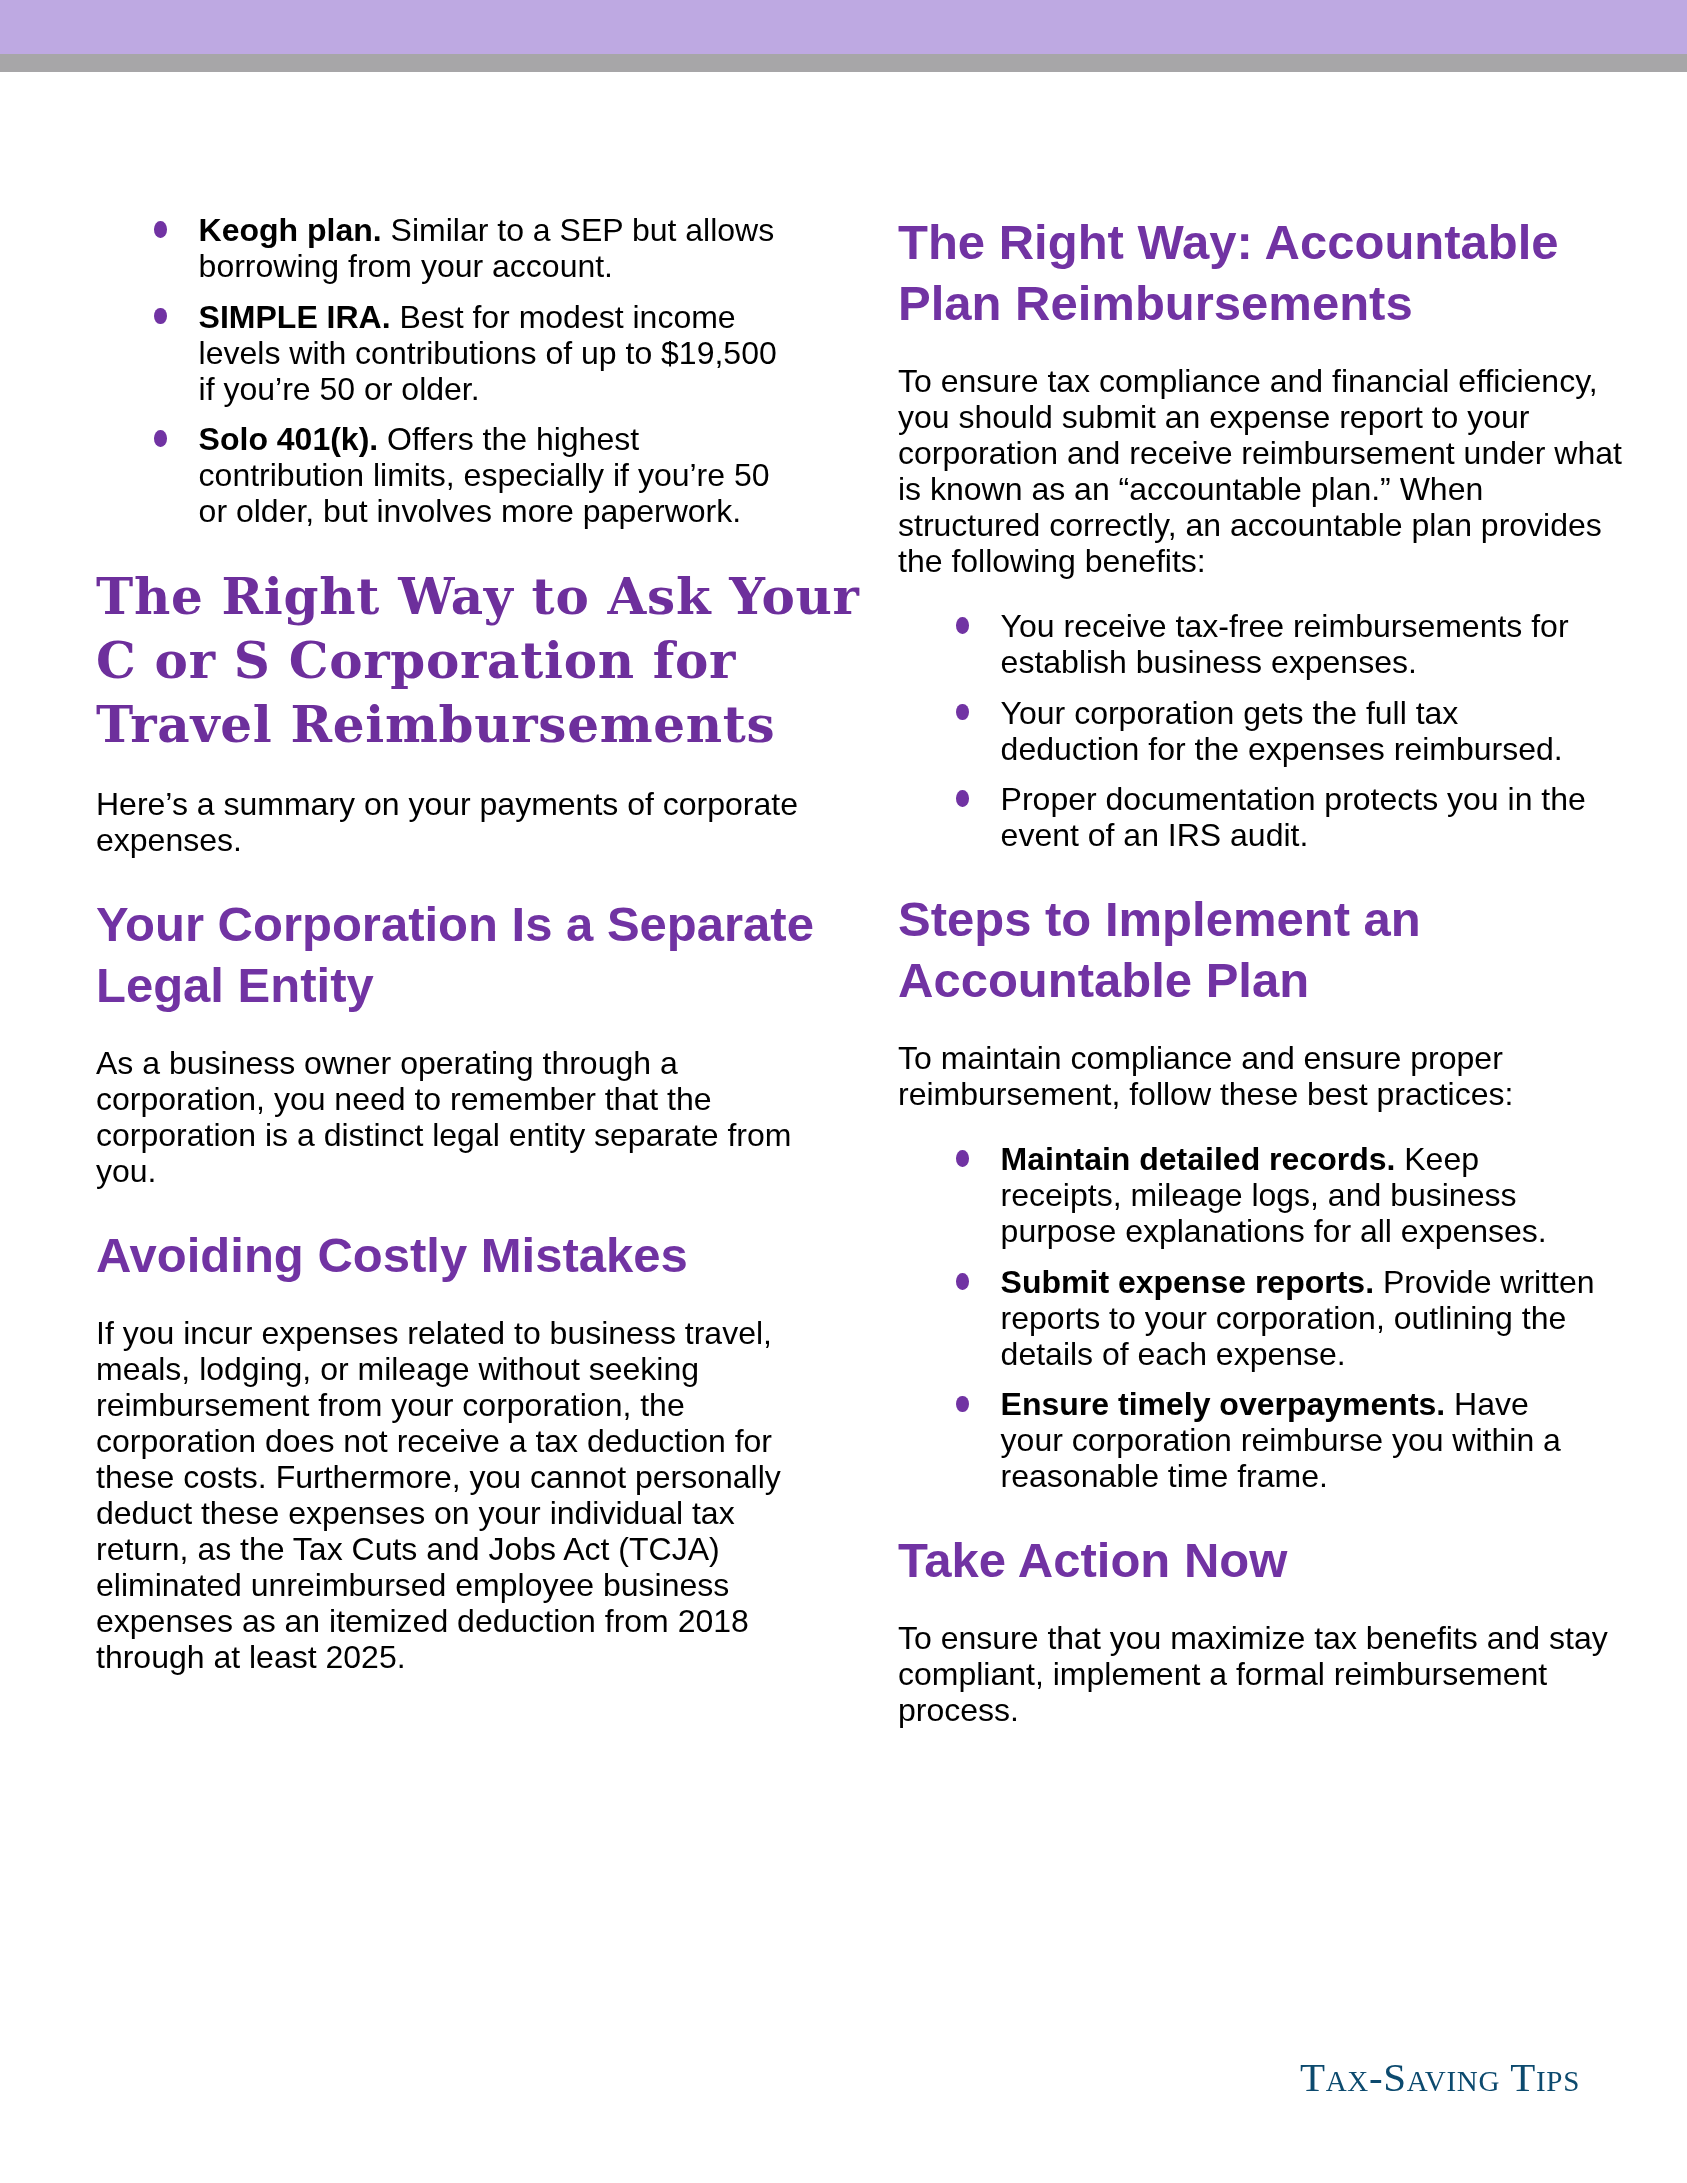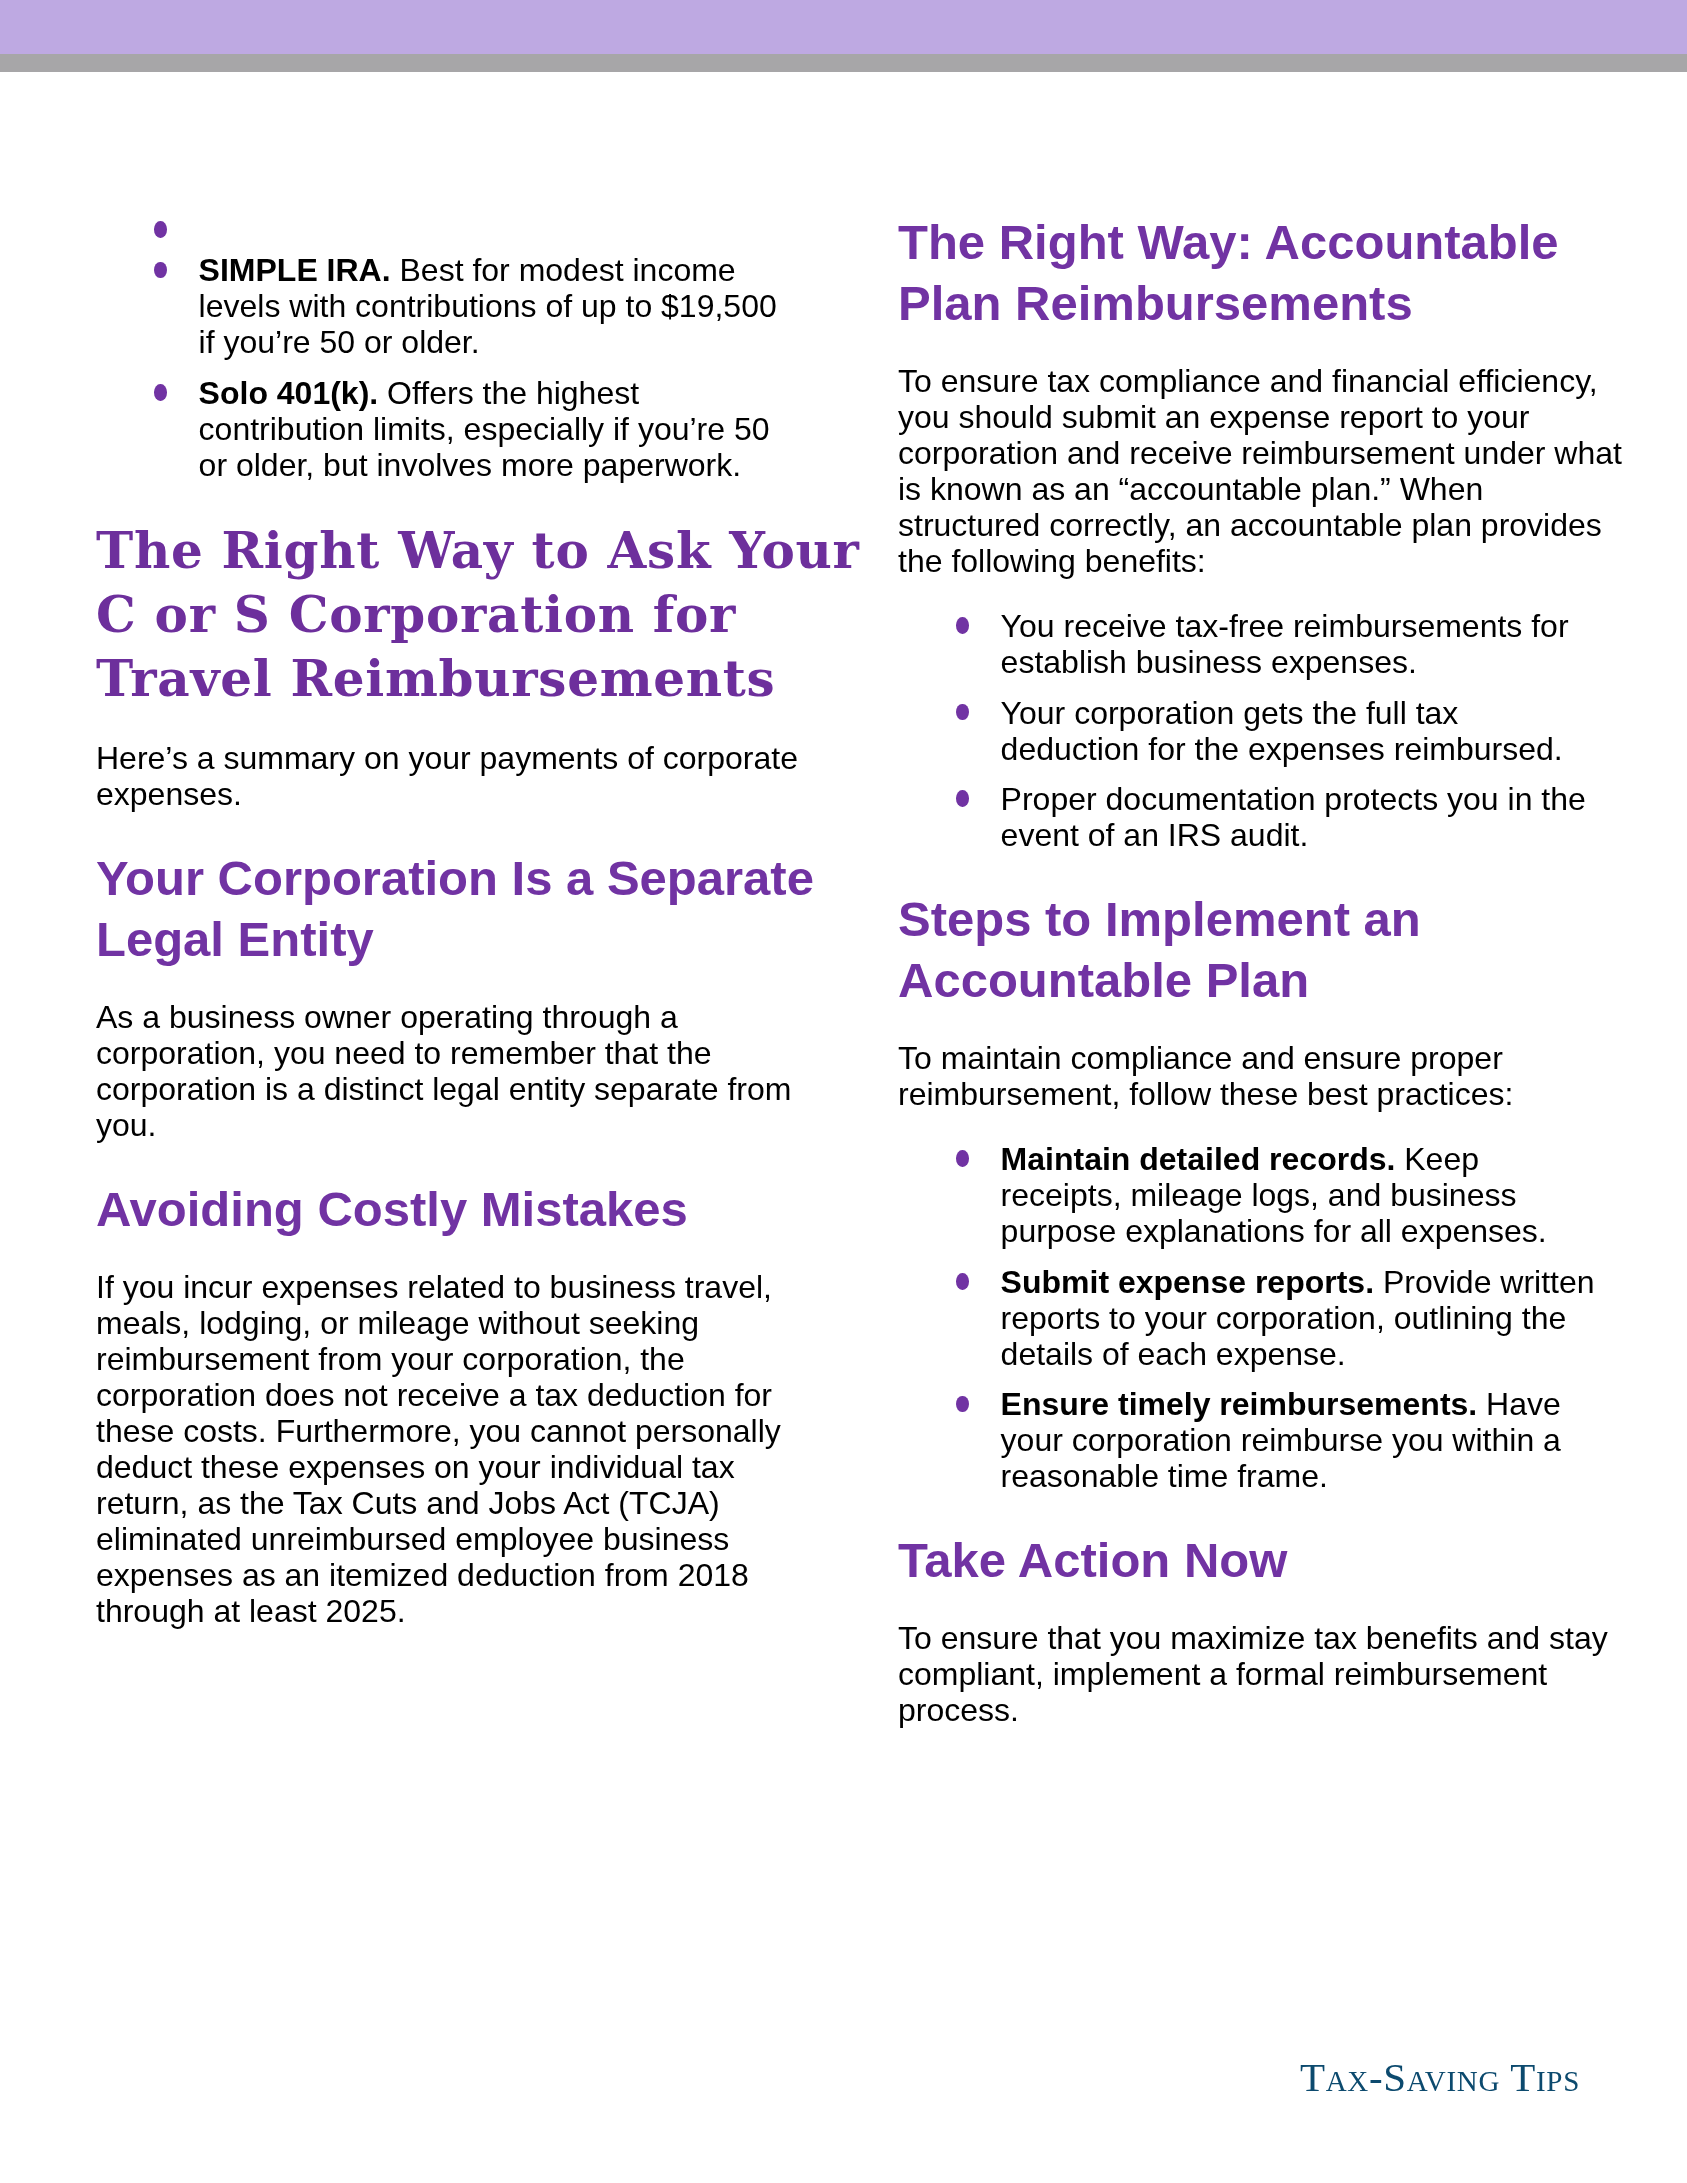--- a/index.html
+++ b/index.html
@@ -113,20 +113,21 @@
 <div class="page">
 
   <div class="banner-purple"></div>
   <div class="banner-gray"></div>
 
   <div class="col col-left">
 
     <ul class="bullets first">
       <li>
         <span class="dot"></span>
+        <span class="btext"><b class="lead">Keogh plan.</b> <span>Similar to a SEP but allows borrowing from your account.</span></span>
       </li>
       <li>
         <span class="dot"></span>
         <span class="btext"><b class="lead">SIMPLE IRA.</b> <span>Best for modest income levels with contributions of up to $19,500 if you’re 50 or older.</span></span>
       </li>
       <li>
         <span class="dot"></span>
         <span class="btext"><b class="lead">Solo 401(k).</b> <span>Offers the highest contribution limits, especially if you’re 50 or older, but involves more paperwork.</span></span>
       </li>
     </ul>
@@ -188,21 +189,21 @@
       <li>
         <span class="dot"></span>
         <span class="btext"><b class="lead">Maintain detailed records.</b> <span>Keep receipts, mileage logs, and business purpose explanations for all expenses.</span></span>
       </li>
       <li>
         <span class="dot"></span>
         <span class="btext"><b class="lead">Submit expense reports.</b> <span>Provide written reports to your corporation, outlining the details of each expense.</span></span>
       </li>
       <li>
         <span class="dot"></span>
-        <span class="btext"><b class="lead">Ensure timely reimbursements.</b> <span>Have your corporation reimburse you within a reasonable time frame.</span></span>
+        <span class="btext"><b class="lead">Ensure timely overpayments.</b> <span>Have your corporation reimburse you within a reasonable time frame.</span></span>
       </li>
     </ul>
 
     <div class="subhead">Take Action Now</div>
 
     <p class="para">To ensure that you maximize tax benefits and stay compliant, implement a formal reimbursement process.</p>
 
   </div>
 
   <div class="footer">Tax-Saving Tips</div>

